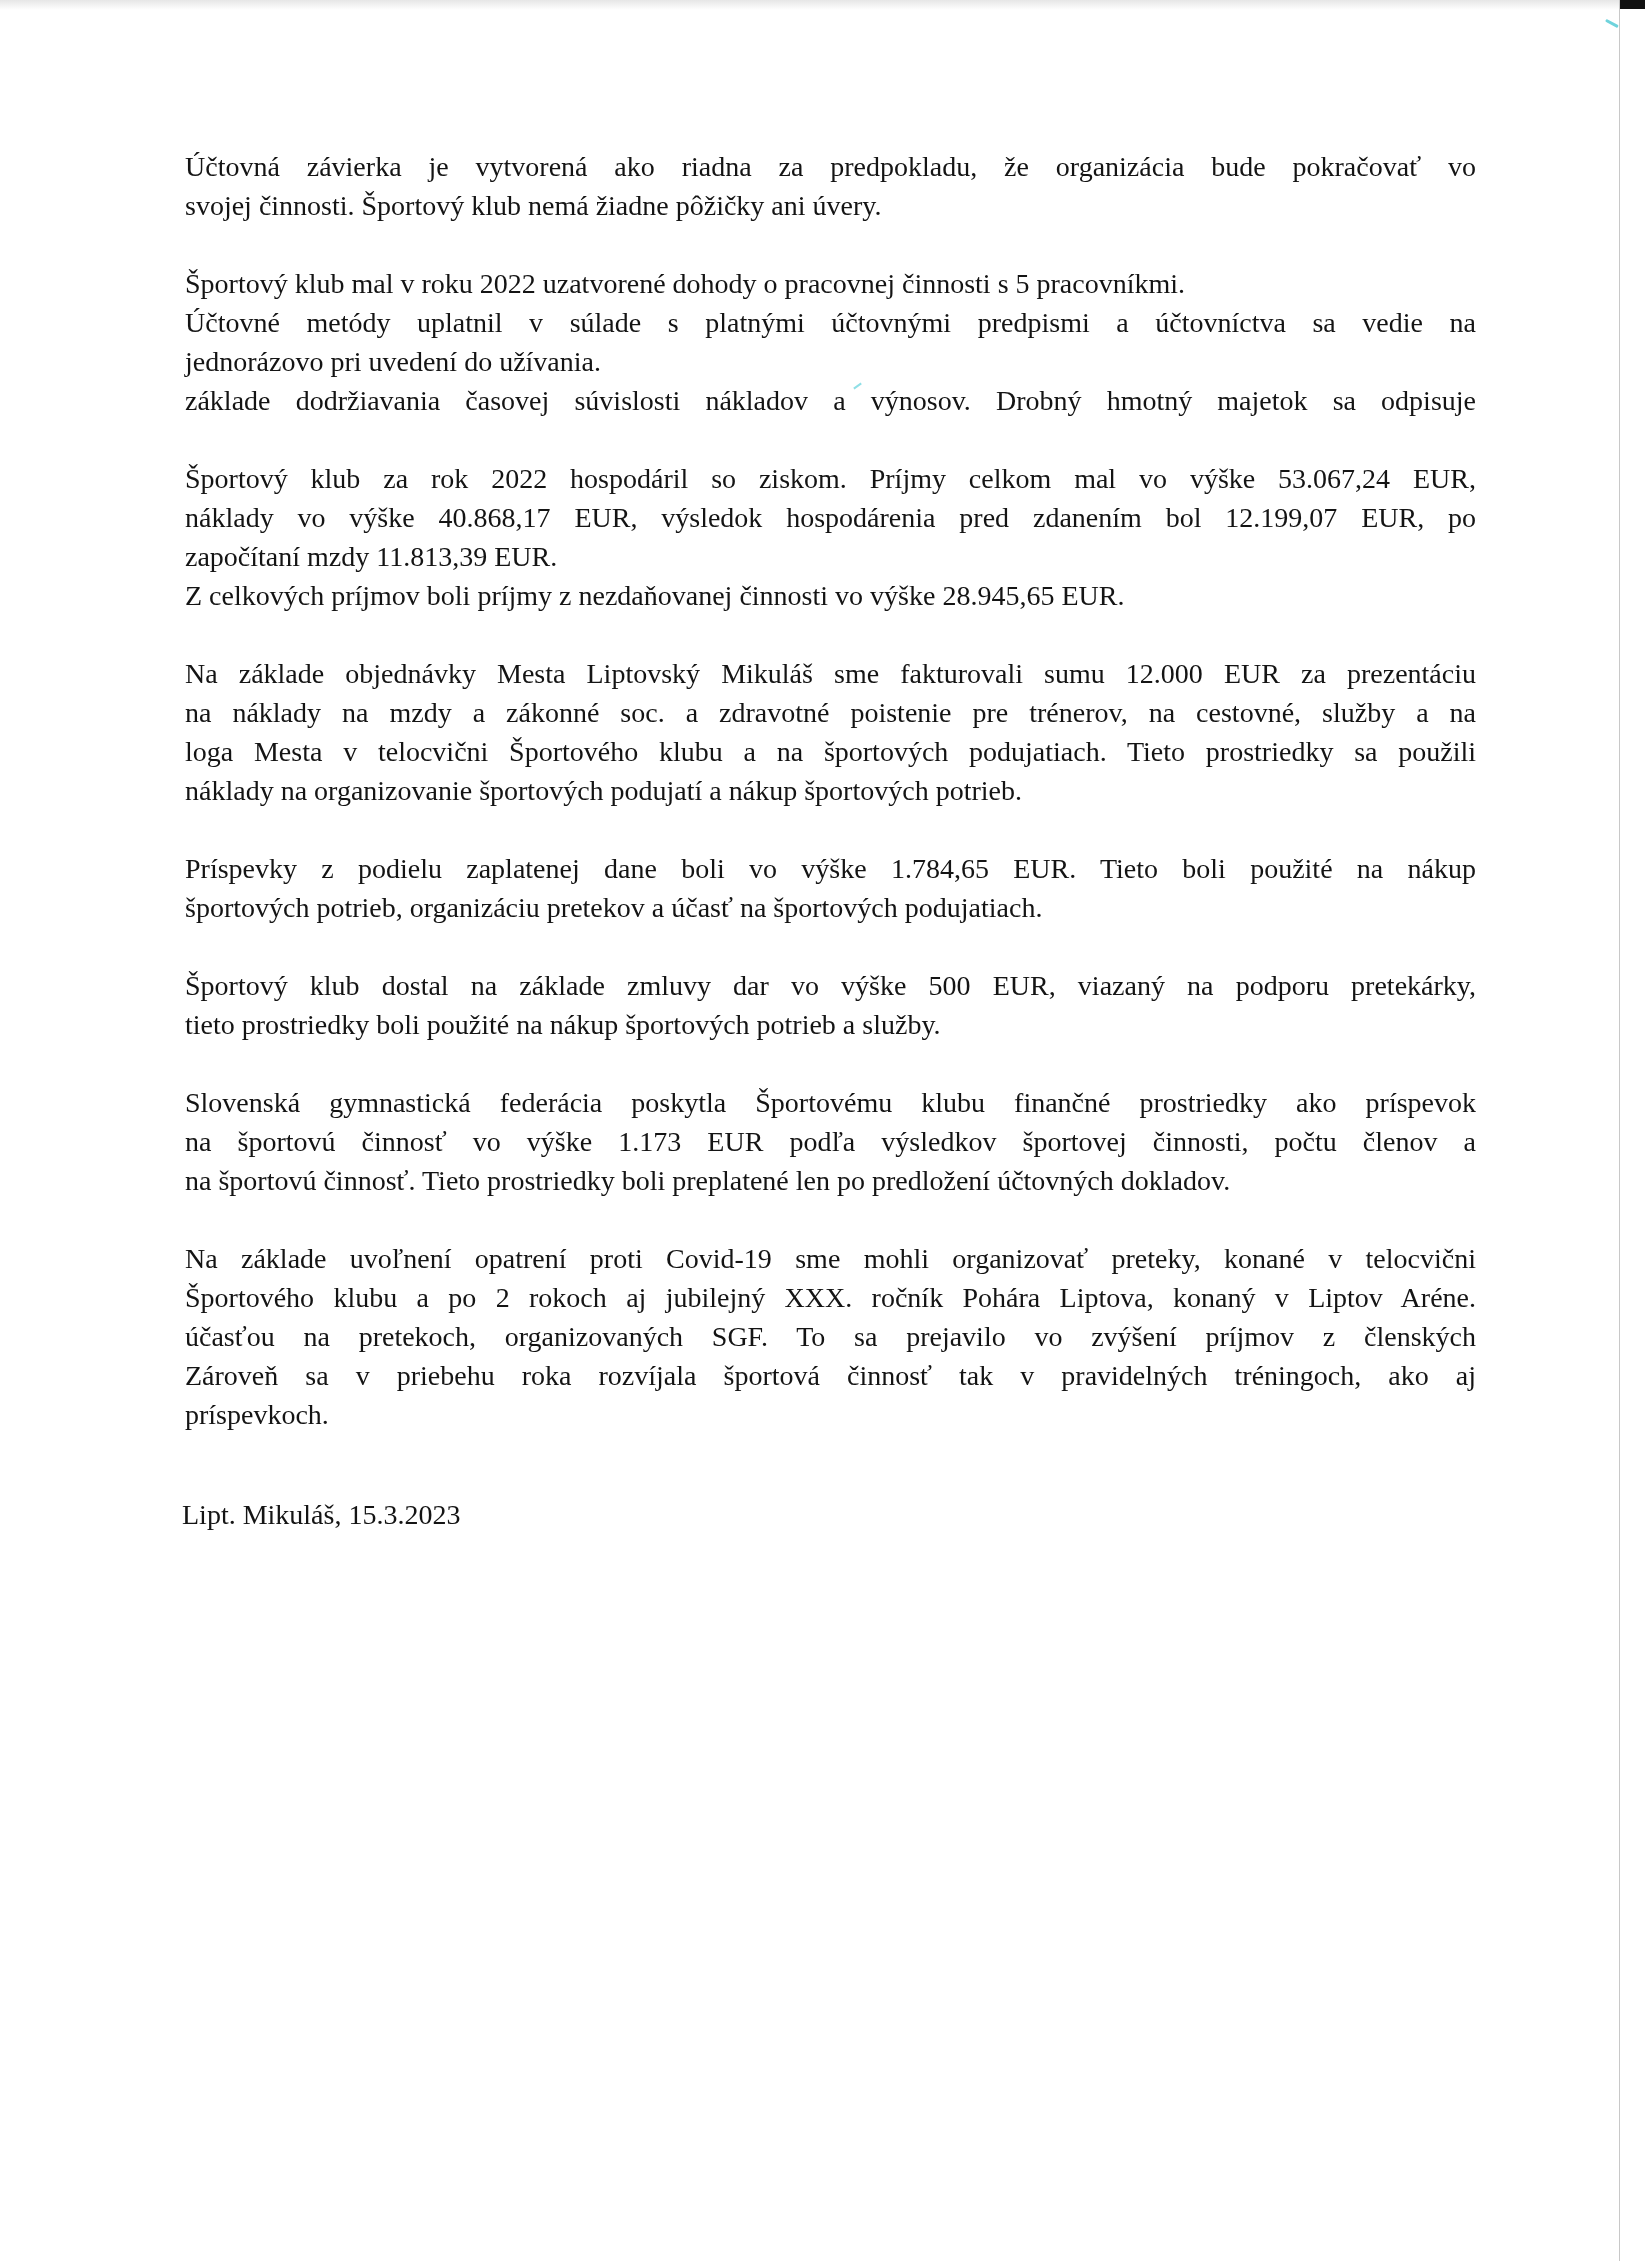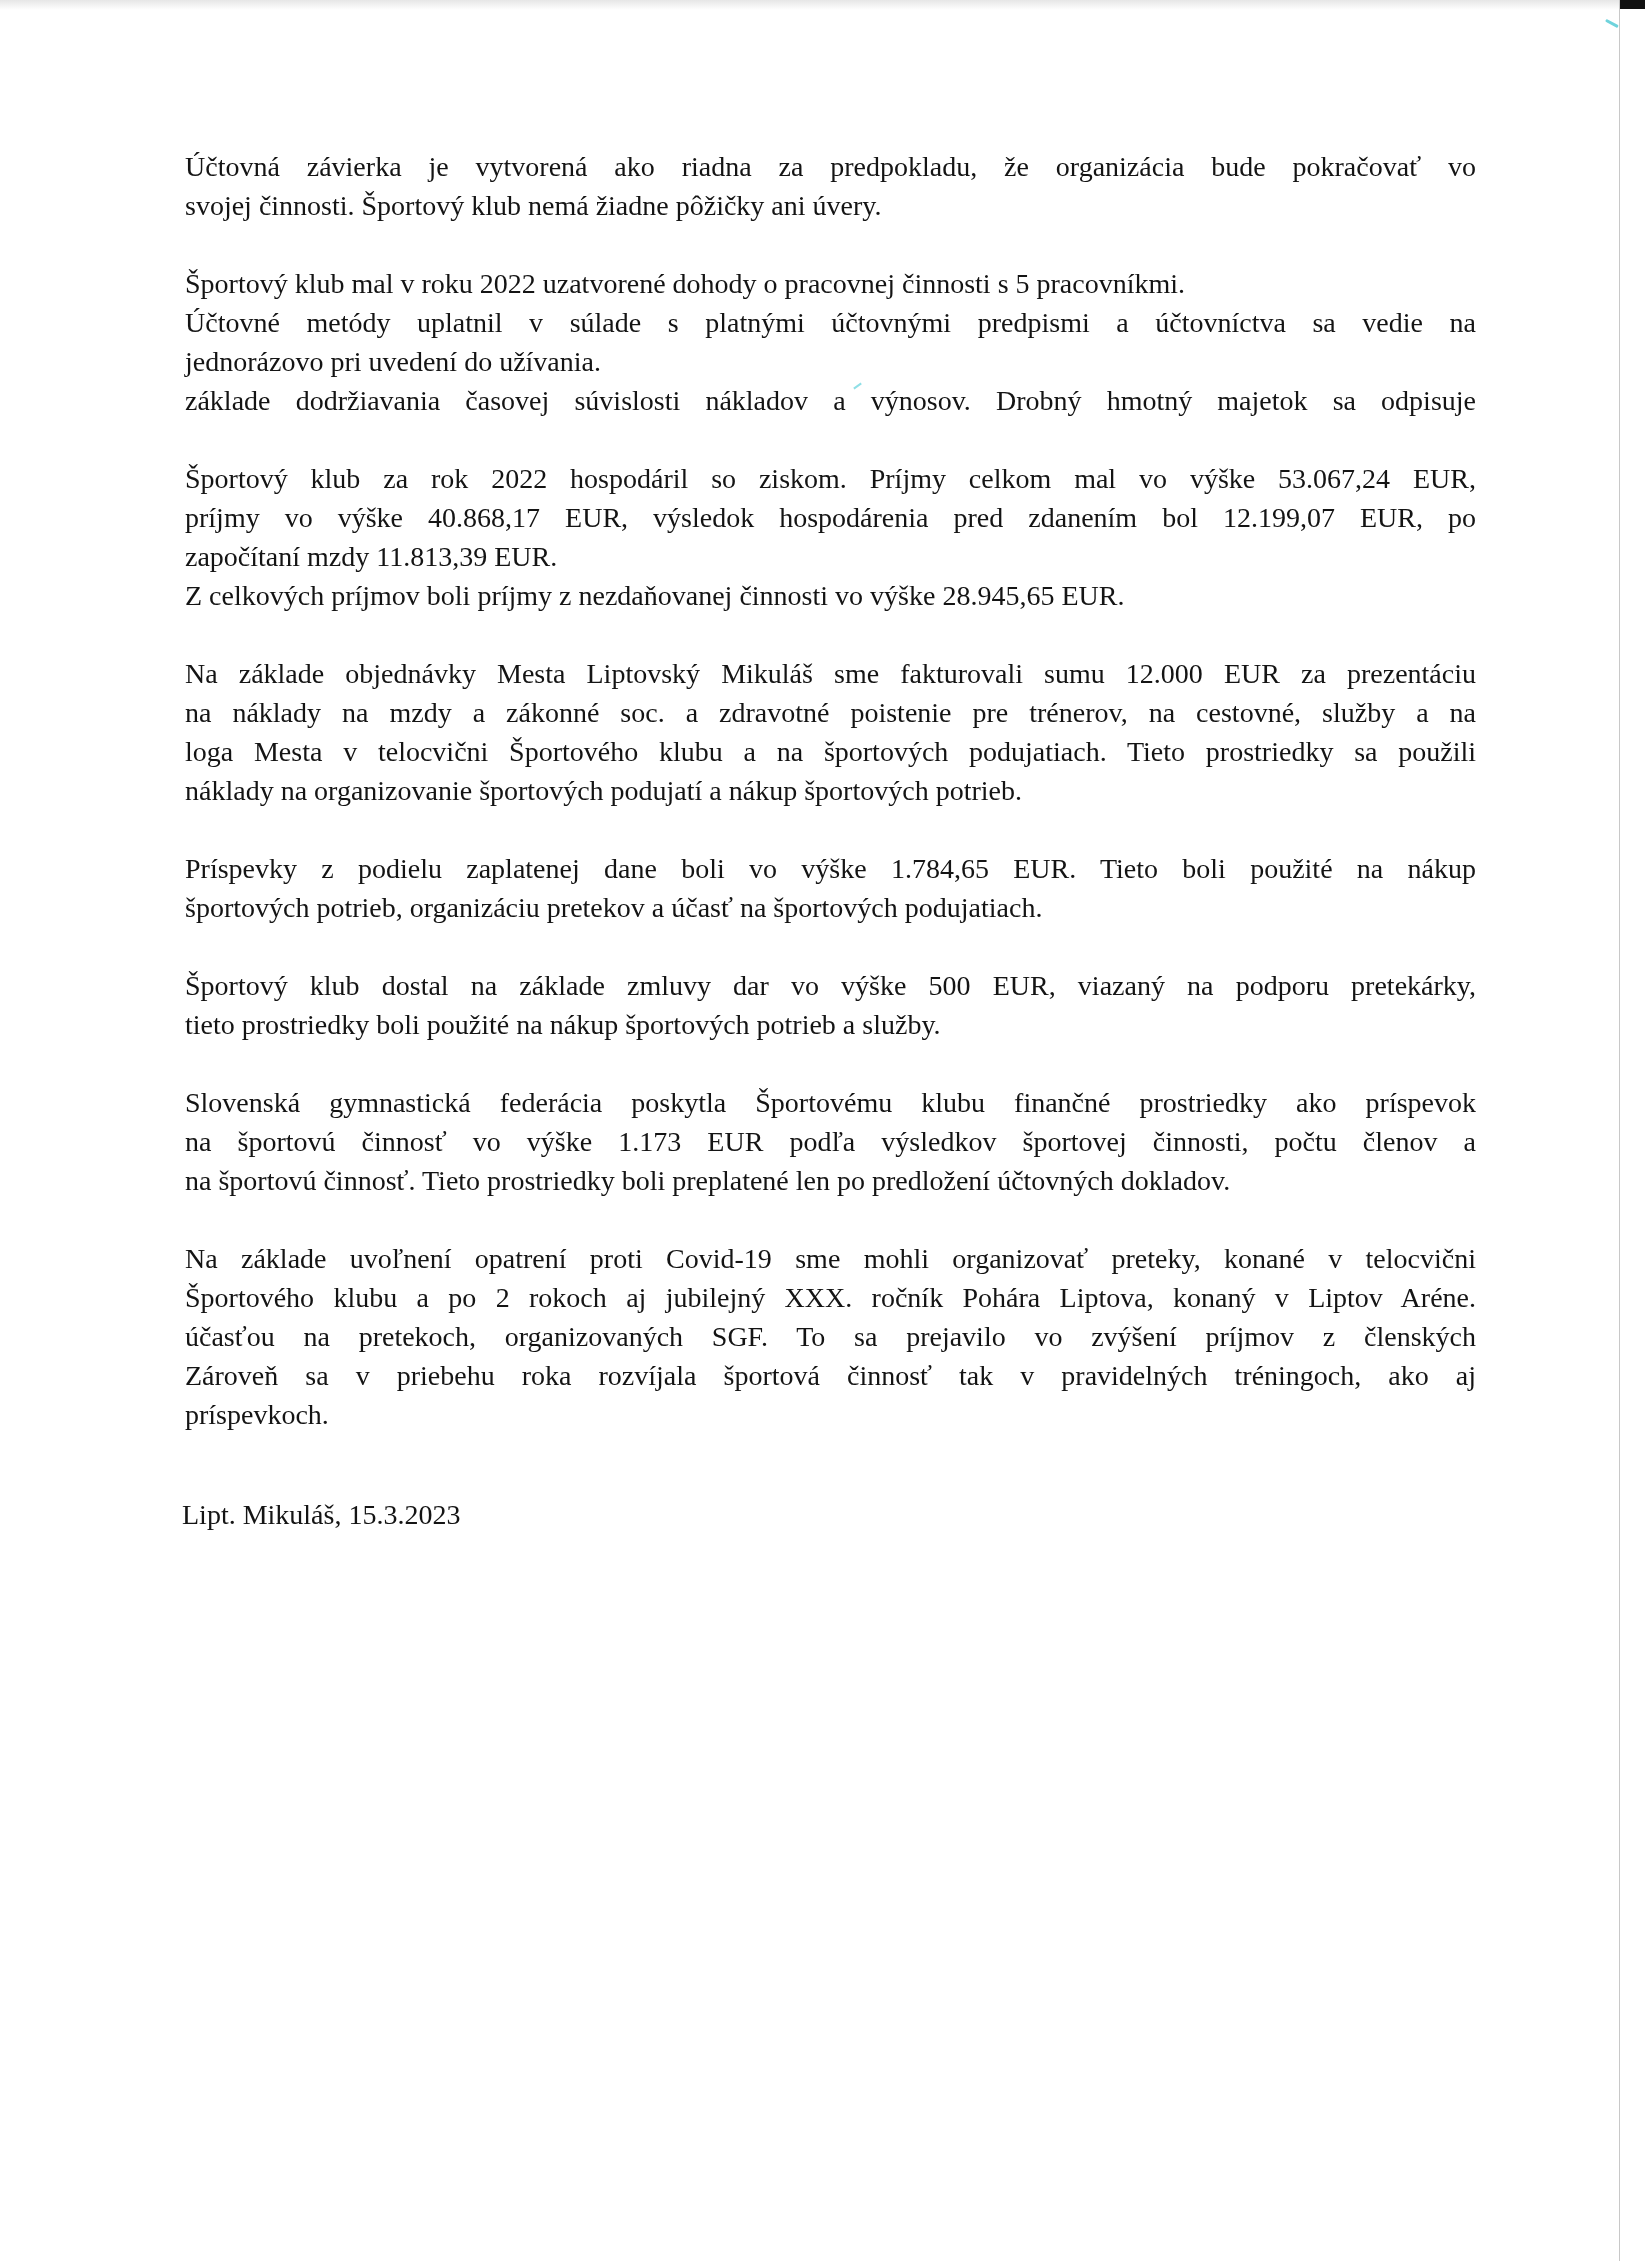--- a/index.html
+++ b/index.html
@@ -107,21 +107,21 @@
 
   <p class="para">
     <span class="line last">Športový klub mal v roku 2022 uzatvorené dohody o pracovnej činnosti s 5 pracovníkmi.</span>
     <span class="line">Účtovné metódy uplatnil v súlade s platnými účtovnými predpismi a účtovníctva sa vedie na</span>
     <span class="line last">jednorázovo pri uvedení do užívania.</span>
     <span class="line">základe dodržiavania časovej súvislosti nákladov a výnosov. Drobný hmotný majetok sa odpisuje</span>
   </p>
 
   <p class="para">
     <span class="line">Športový klub za rok 2022 hospodáril so ziskom. Príjmy celkom mal vo výške 53.067,24 EUR,</span>
-    <span class="line">príjmy vo výške 40.868,17 EUR, výsledok hospodárenia pred zdanením bol 12.199,07 EUR, po</span>
+    <span class="line">náklady vo výške 40.868,17 EUR, výsledok hospodárenia pred zdanením bol 12.199,07 EUR, po</span>
     <span class="line last">započítaní mzdy 11.813,39 EUR.</span>
     <span class="line last">Z celkových príjmov boli príjmy z nezdaňovanej činnosti vo výške 28.945,65 EUR.</span>
   </p>
 
   <p class="para">
     <span class="line">Na základe objednávky Mesta Liptovský Mikuláš sme fakturovali sumu 12.000 EUR za prezentáciu</span>
     <span class="line">na náklady na mzdy a zákonné soc. a zdravotné poistenie pre trénerov, na cestovné, služby a na</span>
     <span class="line">loga Mesta v telocvični Športového klubu a na športových podujatiach. Tieto prostriedky sa použili</span>
     <span class="line last">náklady na organizovanie športových podujatí a nákup športových potrieb.</span>
   </p>

